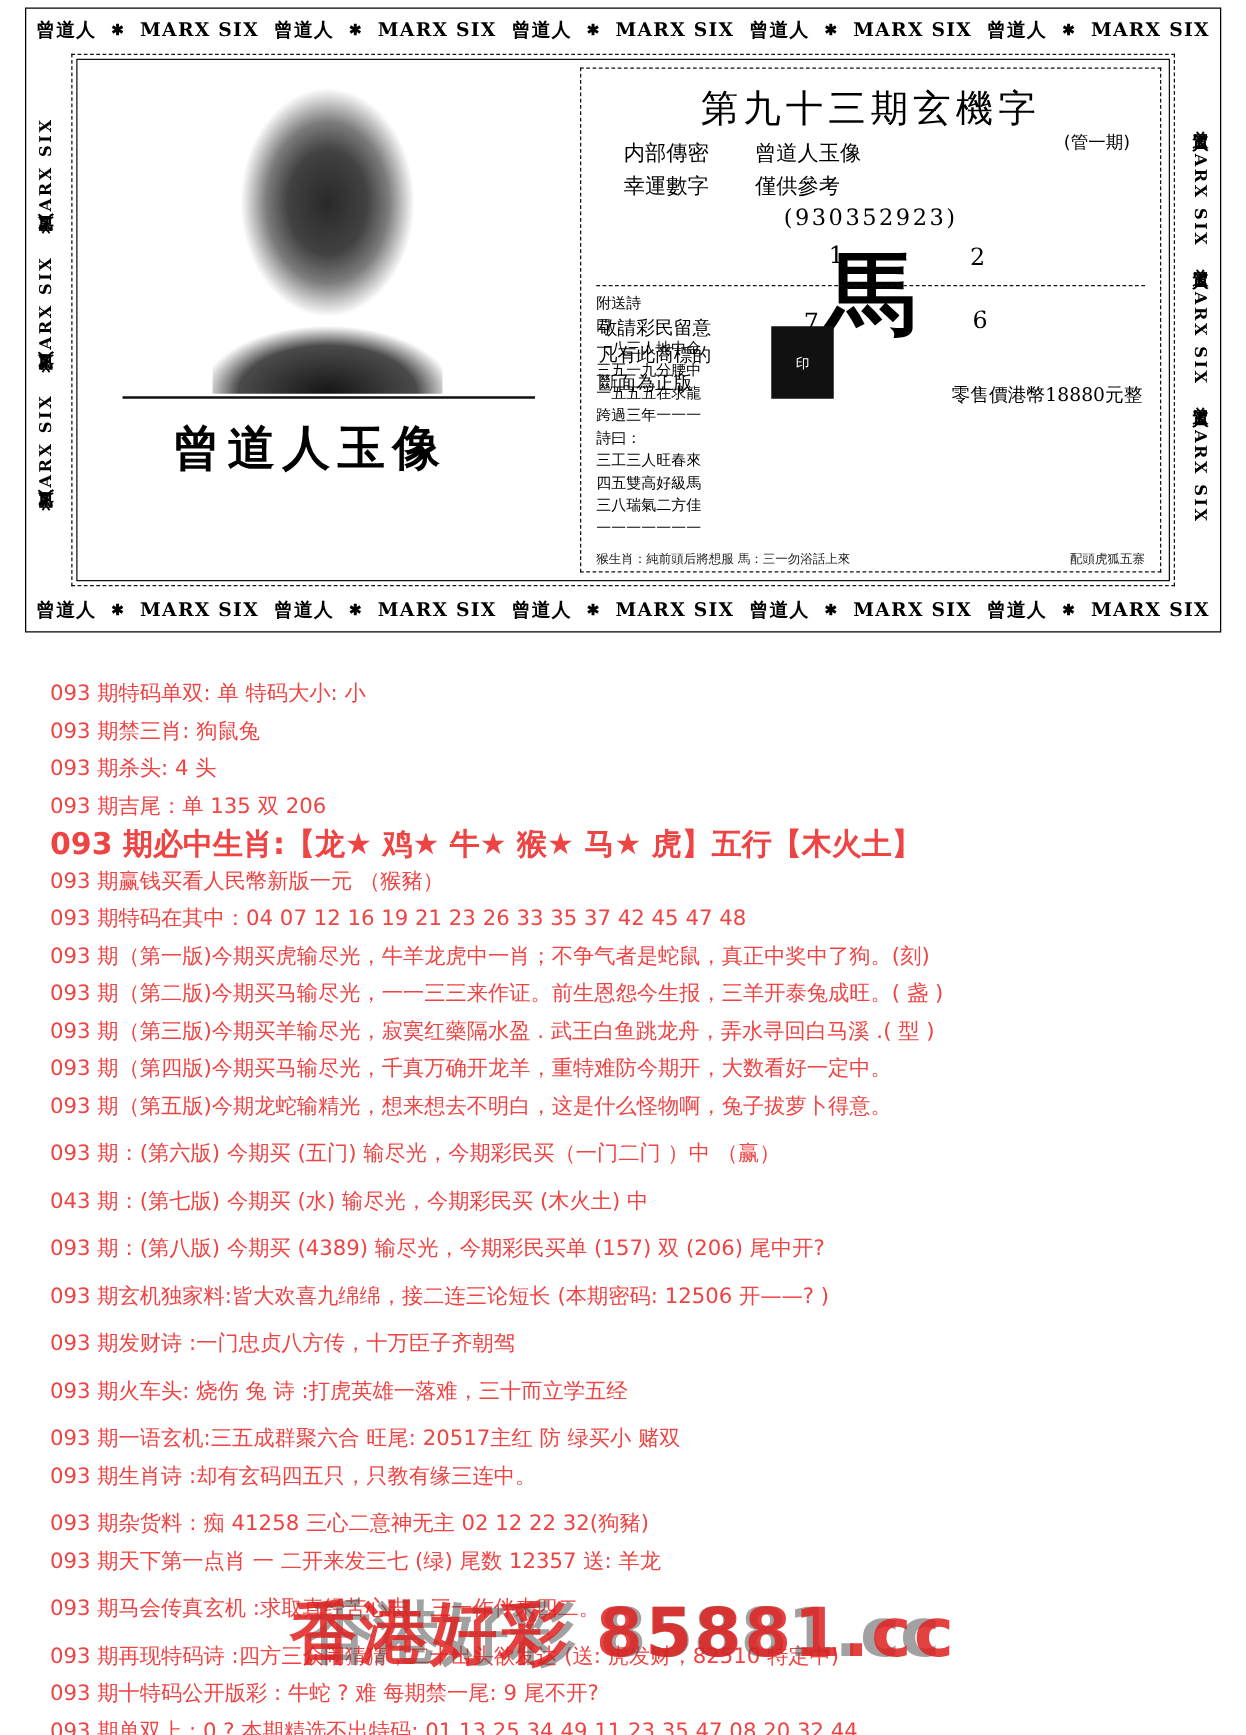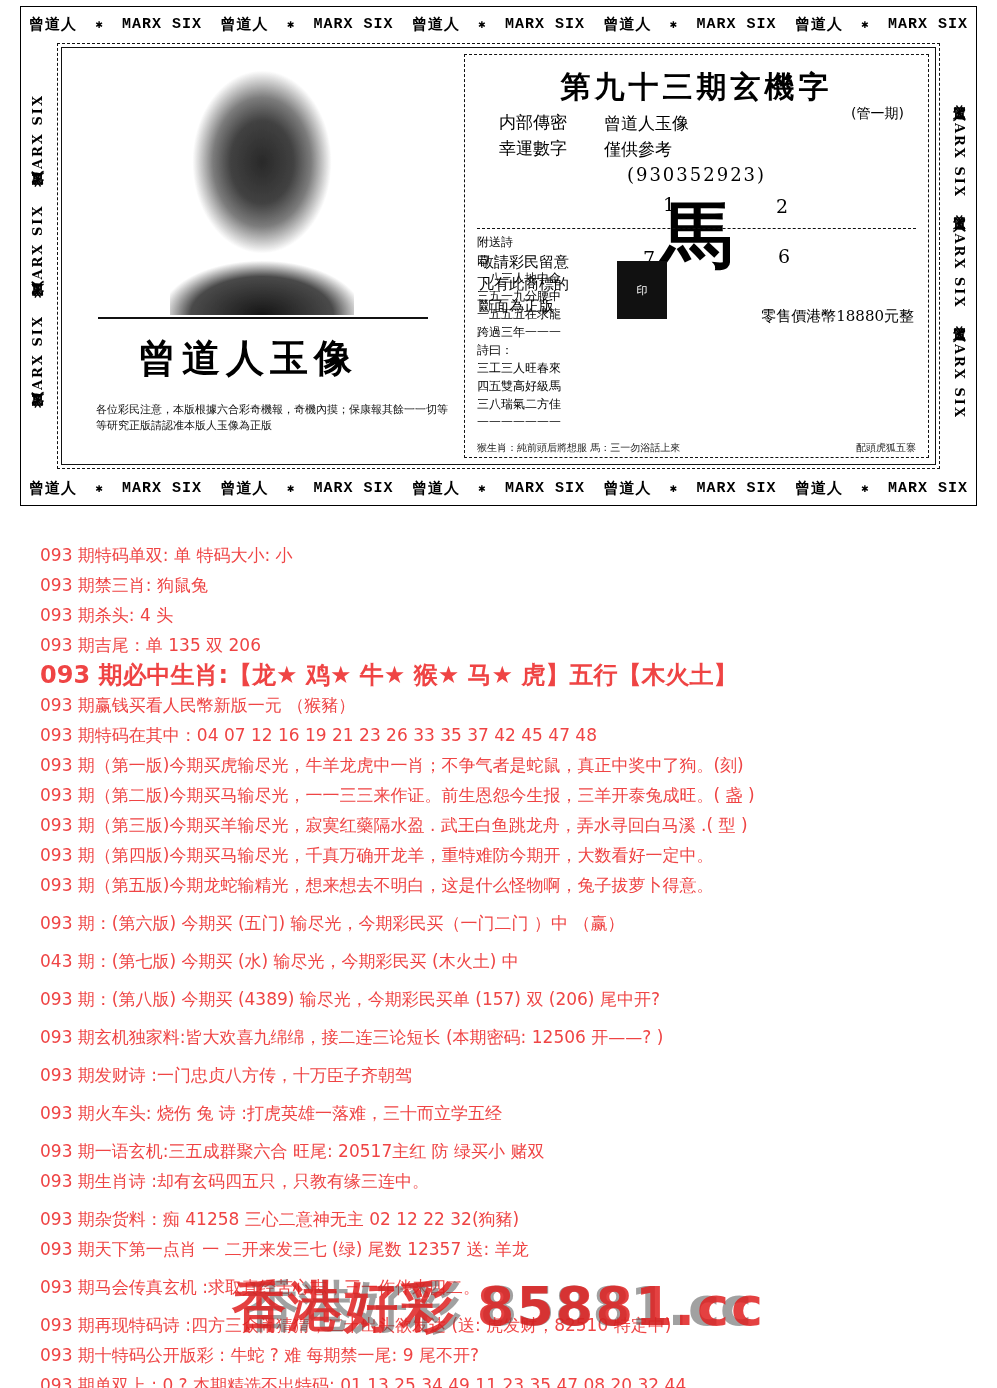--- a/index.html
+++ b/index.html
@@ -3,21 +3,21 @@
 <meta charset="utf-8">
 <style>
   html,body{margin:0;padding:0;background:#fff;}
   body{width:997px;height:1388px;font-family:"DejaVu Sans","Liberation Sans",sans-serif;color:#000;position:relative;overflow:hidden;}
 
   
   .poster{position:relative;width:957px;height:500px;margin:6px auto 0;border:1px solid #000;box-sizing:border-box;}
   .marquee{position:absolute;left:0;right:0;height:34px;display:flex;align-items:center;justify-content:space-between;padding:0 8px;box-sizing:border-box;font-family:"DejaVu Serif","Liberation Serif",serif;font-weight:bold;font-size:15px;letter-spacing:1px;}
   .marquee.top{top:0;}
   .marquee.bottom{bottom:0;}
-  .marquee span{white-space:nowrap;font-family:Liberation Mono, monospace;}
+  .marquee span{white-space:nowrap;}
   .mq-star{font-size:12px;}
 
   .side{position:absolute;top:34px;bottom:34px;width:34px;display:flex;align-items:center;justify-content:center;font-family:"DejaVu Serif","Liberation Serif",serif;font-weight:bold;font-size:13px;letter-spacing:2px;}
   .side.left{left:0;}
   .side.right{right:0;}
   .side .vtxt{writing-mode:vertical-rl;text-orientation:mixed;white-space:nowrap;}
   .side.left .vtxt{transform:rotate(180deg);}
 
   .inner{position:absolute;left:36px;right:36px;top:36px;bottom:36px;border:1px dashed #111;box-sizing:border-box;padding:6px;}
   .inner::before{content:"";position:absolute;left:3px;right:3px;top:3px;bottom:3px;border:1px solid #111;pointer-events:none;}
@@ -27,23 +27,23 @@
   .portrait{width:300px;height:255px;margin:4px 0 0 22px;background:
      radial-gradient(ellipse 70px 92px at 50% 40%, #3a3a3a 0%, #4e4e4e 45%, #7d7d7d 70%, #bdbdbd 88%, #e8e8e8 100%),
      linear-gradient(#fbfbfb,#f2f2f2);
      position:relative;filter:contrast(1.25) grayscale(1);}
   .portrait::after{content:"";position:absolute;left:58px;right:58px;bottom:0;height:92px;background:radial-gradient(ellipse 130px 70px at 50% 100%, #2a2a2a 0%, #555 55%, rgba(230,230,230,0) 78%);}
   .portrait-line{width:330px;height:2px;background:#111;margin:2px 0 0 8px;}
   .big-title{font-family:"DejaVu Serif","Liberation Serif",serif;font-weight:bold;font-size:38px;letter-spacing:6px;margin:14px 0 0 48px;}
   .fineprint{font-size:11px;line-height:16px;margin:18px 0 0 6px;width:360px;color:#111;}
 
   .right-pane{flex:1;position:relative;border:1px dashed #111;margin:4px 4px 4px 0;padding:8px 10px;box-sizing:border-box;}
-  .rp-title{text-align:center;font-family:"DejaVu Serif","Liberation Serif",serif;font-weight:bold;font-size:30px;letter-spacing:4px;margin:4px 0 2px;}
+  .rp-title{text-align:center;font-family:"DejaVu Serif","Liberation Serif",serif;font-weight:normal;font-size:30px;letter-spacing:4px;margin:4px 0 2px;}
   .rp-sub{display:flex;font-family:"DejaVu Serif","Liberation Serif",serif;font-size:17px;line-height:26px;margin-left:24px;}
-  .rp-sub .c1{width:105px;font-family:Liberation Serif, serif;}
+  .rp-sub .c1{width:105px;}
   .rp-sub-right{position:absolute;right:24px;top:50px;font-size:14px;}
   .rp-code{text-align:center;font-size:18px;letter-spacing:2px;margin-top:2px;font-family:"DejaVu Serif","Liberation Serif",serif;}
   .horse-row{display:flex;align-items:center;justify-content:center;margin-top:2px;position:relative;height:96px;}
   .horse{font-family:"DejaVu Serif","Liberation Serif",serif;font-size:72px;font-weight:bold;line-height:72px;}
   .num{position:absolute;font-family:"DejaVu Serif","Liberation Serif",serif;font-size:19px;}
   .n1{left:188px;top:6px;}
   .n2{right:130px;top:8px;}
   .n7{left:168px;top:60px;}
   .n6{right:128px;top:58px;}
   .note-left{position:absolute;left:14px;top:196px;font-family:"DejaVu Serif","Liberation Serif",serif;font-size:15px;line-height:22px;}
@@ -96,21 +96,20 @@
     <span class="vtxt">曾道人 MARX SIX 曾道人 MARX SIX 曾道人 MARX SIX</span>
   </div>
 
   <div class="inner">
     <div class="poster-grid">
 
       <div class="left-pane">
         <div class="portrait"></div>
         <div class="portrait-line"></div>
         <div class="big-title">曾道人玉像</div>
-        <div class="fineprint">各位彩民注意，本版根據六合彩奇機報，奇機內摸；保康報其餘一一切等等研究正版請認准本版人玉像為正版</div>
       </div>
 
       <div class="right-pane">
         <div class="rp-title">第九十三期玄機字</div>
 
         <div class="rp-sub">
           <span class="c1">内部傳密</span>
           <span>曾道人玉像</span>
         </div>
         <div class="rp-sub">

